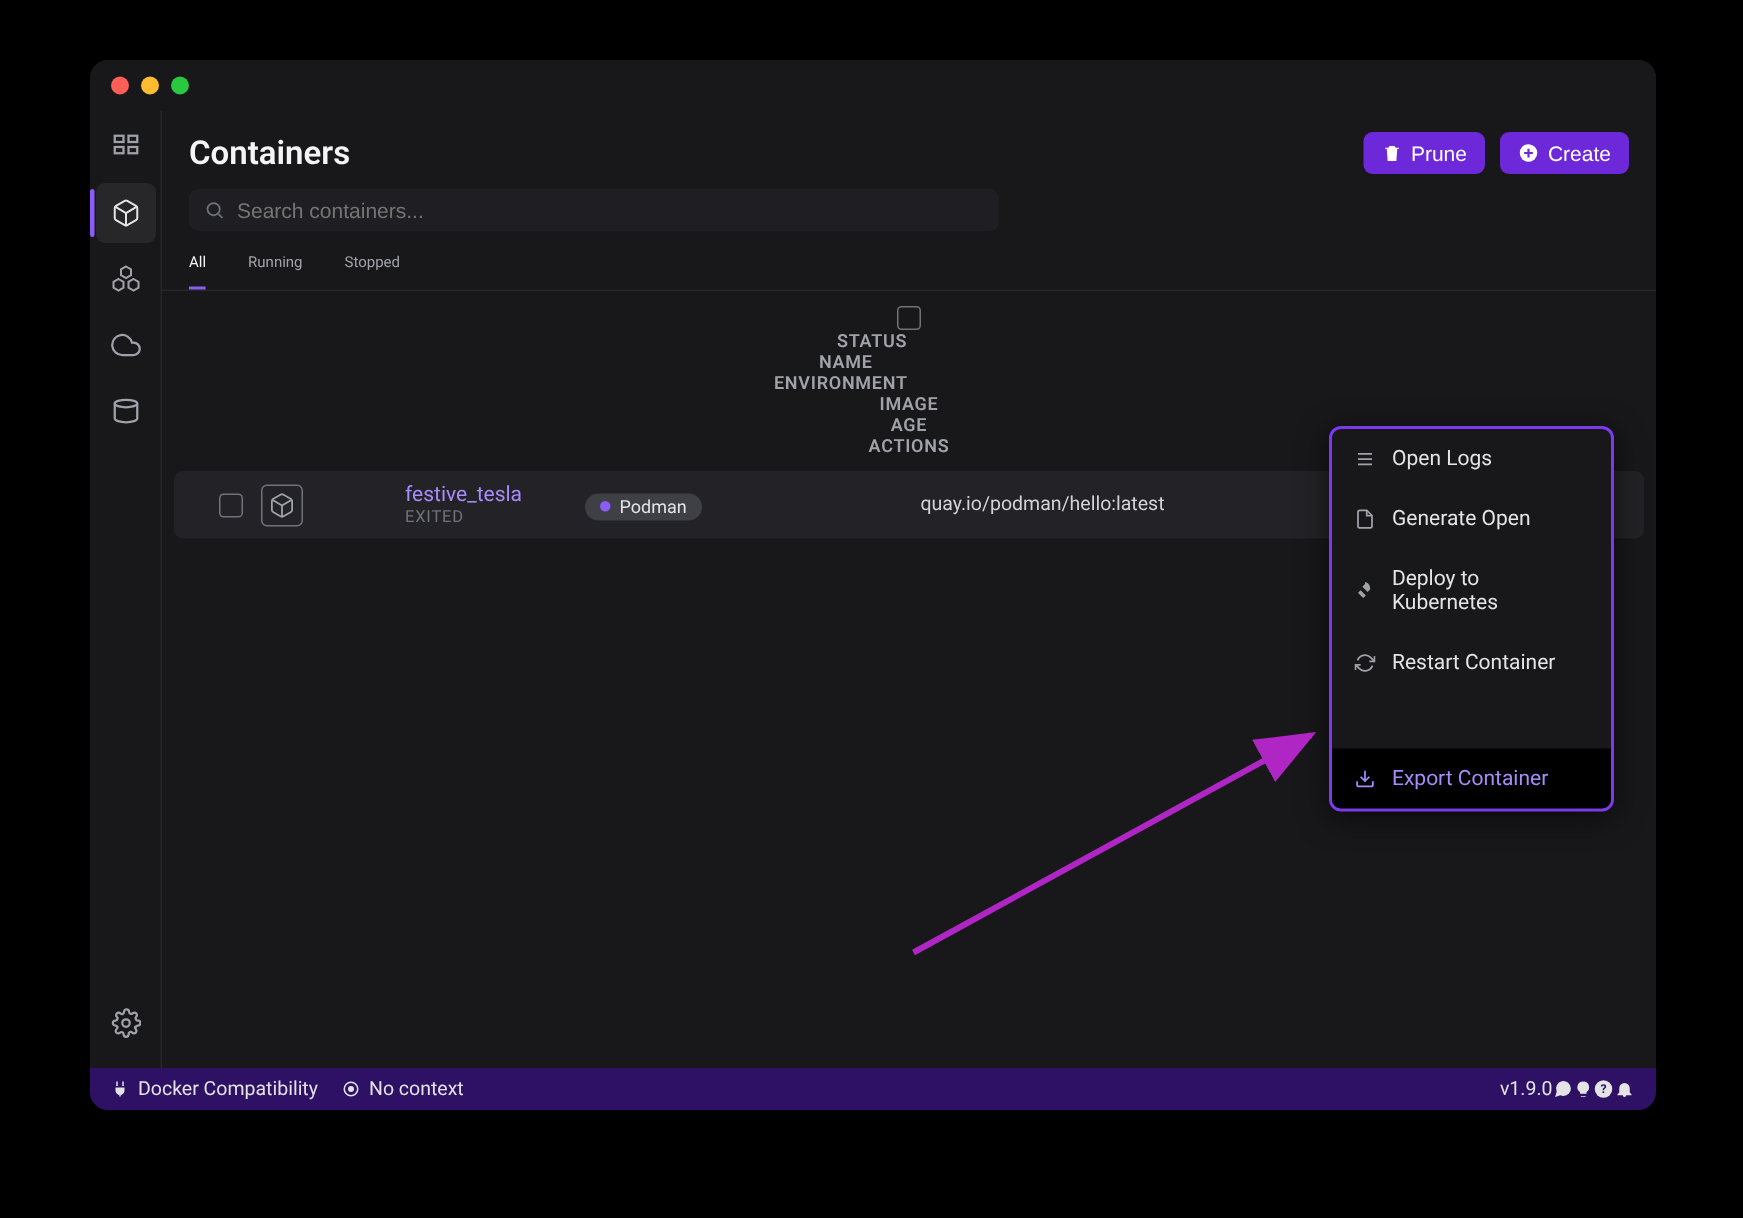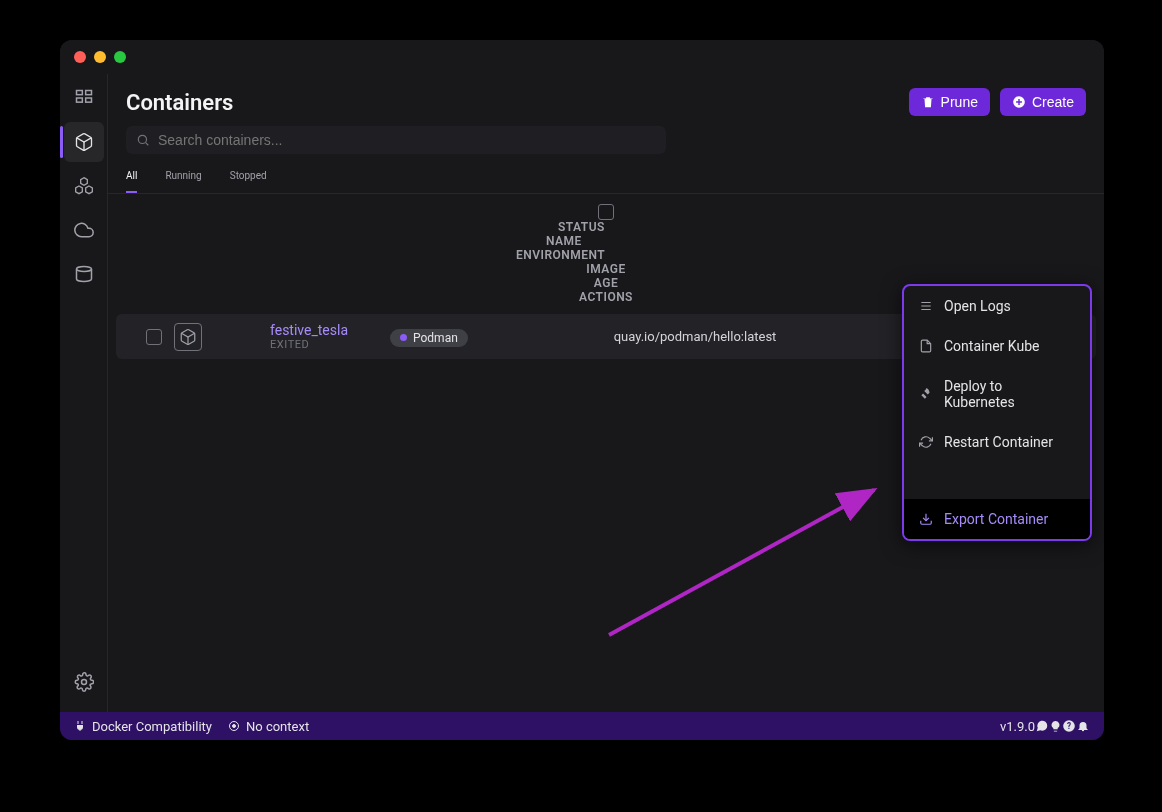--- a/index.html
+++ b/index.html
@@ -200,21 +200,21 @@
   }
   .env-dot { width:7px;height:7px;border-radius:50%;background:#8b5cf6; }
   .image-cell { color:#d4d4d8; font-size:13px; }
   .row-actions {
     flex:1; display:flex; justify-content:flex-end; gap:18px; color:#d4d4d8;
   }
   .icon-btn { cursor:pointer; display:flex; align-items:center; }
 
   .context-menu {
     position:absolute;
-    right:12px;
+    right:28px;
     top:244px;
     width:190px;
     background:#18181b;
     border:2px solid #7c3aed;
     border-radius:8px;
     overflow:hidden;
     z-index:50;
     box-shadow:0 4px 20px rgba(0,0,0,0.6);
   }
   .menu-item {
@@ -421,21 +421,21 @@
         </span>
       <span>Open Logs</span>
     </div>
     <div class="menu-item">
       <span class="menu-icon">
           <svg width="14" height="14" viewBox="0 0 24 24" fill="none" stroke="currentColor" stroke-width="2">
             <path d="M14 2H6a2 2 0 0 0-2 2v16a2 2 0 0 0 2 2h12a2 2 0 0 0 2-2V8z"></path>
             <polyline points="14 2 14 8 20 8"></polyline>
           </svg>
         </span>
-      <span>Container Kube</span>
+      <span>Generate Open</span>
     </div>
     <div class="menu-item">
       <span class="menu-icon">
           <svg width="14" height="14" viewBox="0 0 24 24" fill="currentColor">
             <path d="M12 2c3 0 6 3 6 8l-3 3-6-6 3-3c0-1 0-2 0-2zm-5 9l6 6-3 3-3-3-3 3 3-3-3-3 3-3z"></path>
           </svg>
         </span>
       <span>Deploy to Kubernetes</span>
     </div>
     <div class="menu-item">

